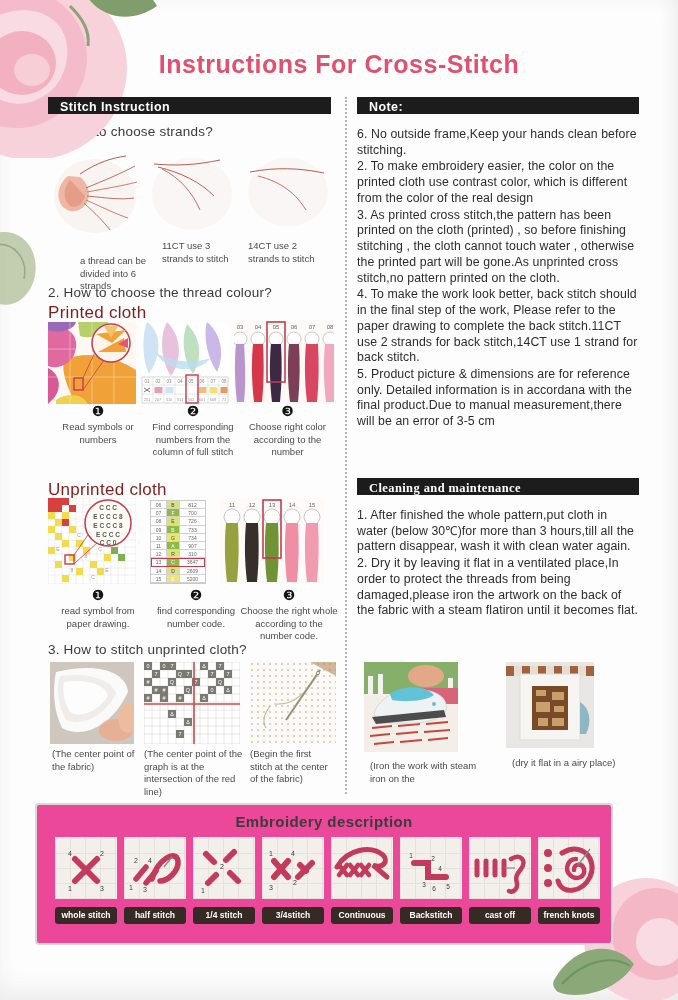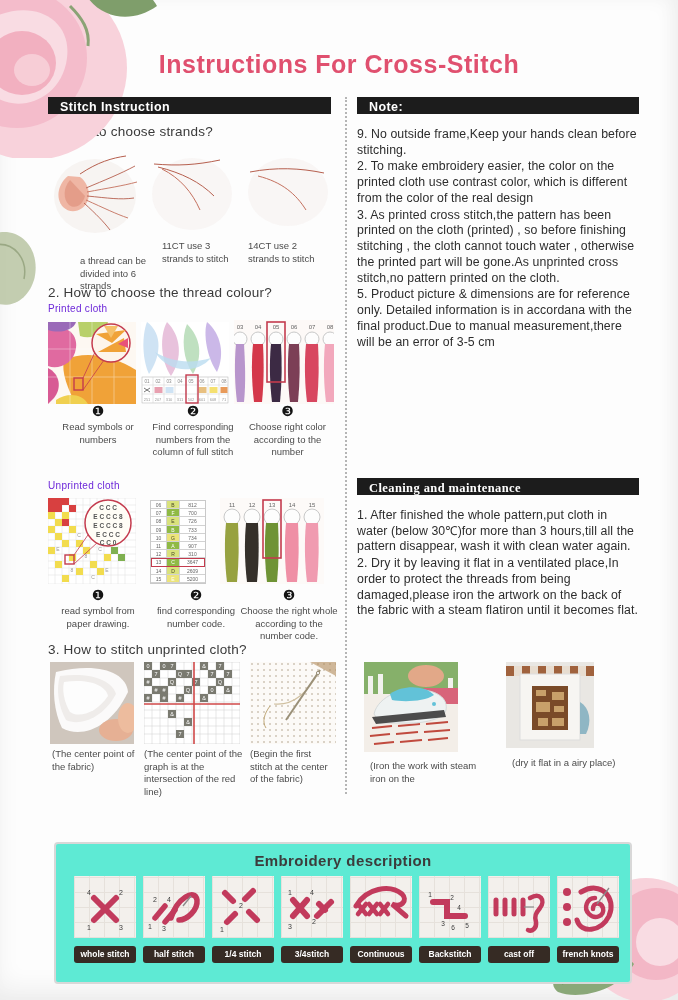--- a/index.html
+++ b/index.html
@@ -5,31 +5,31 @@
   html,body{margin:0;padding:0;background:#f2f1f0;}
   .sheet{position:relative;width:678px;height:1000px;margin:0 auto;background:#fdfdfd;
          font-family:"Liberation Sans",sans-serif;overflow:hidden;
          box-shadow:inset 0 -14px 22px rgba(0,0,0,.05), inset -8px 0 18px rgba(0,0,0,.03);}
   .abs{position:absolute;}
   .page-title{left:0;top:50px;width:678px;text-align:center;font-size:25px;font-weight:bold;
               letter-spacing:.5px;color:#e0506f;}
   .bar{height:17px;background:#1c1c1c;color:#fff;font-size:12.5px;font-weight:bold;
        letter-spacing:.4px;line-height:21px;padding-left:12px;box-sizing:border-box;}
   .sec-title{font-size:13.5px;color:#3a3a3a;letter-spacing:.2px;}
-  .pink-label{font-size:10px;color:#6d28d9;letter-spacing:.3px;}
+  .pink-label{font-size:17px;color:#7f1d1d;letter-spacing:.3px;}
   .cap{font-size:9.5px;color:#4b4b4b;line-height:1.32;}
   .cap-c{font-size:9.5px;color:#4b4b4b;line-height:1.32;text-align:center;}
   .step{display:flex;flex-direction:column;align-items:center;}
   .step .n{font-size:14px;color:#141414;line-height:14px;margin-bottom:3px;}
   .divider{border-left:2px dotted #b5b5b5;width:0;height:697px;}
   .para{font-size:12.3px;color:#2d2d2d;line-height:1.28;margin:0 0 1px 0;letter-spacing:.1px;}
   .imgrow{display:flex;align-items:flex-end;}
   
-  .ebox{left:54px;top:803px;width:578px;height:142px;background:#5eead4;border:2px solid #d8d8d8;
-        border-radius:4px;box-sizing:border-box;z-index:3;margin-top:39px;}
+  .ebox{left:35px;top:803px;width:578px;height:142px;background:#ec4899;border:2px solid #d8d8d8;
+        border-radius:4px;box-sizing:border-box;z-index:3;}
   .ebox-title{position:absolute;left:0;top:8px;width:100%;text-align:center;font-size:15px;
               font-weight:bold;color:#3c3c3c;letter-spacing:.4px;}
   .tiles{position:absolute;left:18px;top:32px;display:flex;gap:7px;}
   .etile{width:62px;height:62px;background:
           repeating-linear-gradient(0deg,#e6e1db 0 1px,transparent 1px 15px),
           repeating-linear-gradient(90deg,#e6e1db 0 1px,transparent 1px 15px),#f3f0ec;}
   .chips{position:absolute;left:18px;top:102px;display:flex;gap:7px;}
   .chip{width:62px;height:17px;background:#362b24;border-radius:3px;color:#fff;font-size:8.5px;
         font-weight:bold;text-align:center;line-height:17px;box-sizing:border-box;}
   
@@ -508,23 +508,24 @@
     </svg>
   </div>
 
   <div class="abs cap" style="left:52px;top:748px;width:86px;">(The center point of the fabric)</div>
   <div class="abs cap" style="left:250px;top:748px;width:80px;">(Begin the first stitch at the center of the fabric)</div>
   <div class="abs cap" style="left:144px;top:748px;width:100px;">(The center point of the graph is at the intersection of the red line)</div>
 
   <div class="abs bar" style="left:357px;top:97px;width:282px;">Note:</div>
 
   <div class="abs" style="left:357px;top:127px;width:283px;">
-    <p class="para">9.  No outside frame,Keep your hands clean before stitching.</p>
+    <p class="para">6.  No outside frame,Keep your hands clean before stitching.</p>
     <p class="para">2.  To make embroidery easier,  the color on the printed cloth use contrast color, which is different from the color of the real design</p>
     <p class="para">3.  As printed cross stitch,the pattern has been printed on the cloth (printed) , so before finishing stitching , the cloth cannot touch water , otherwise the printed part will be gone.As unprinted cross stitch,no pattern printed on the cloth.</p>
+    <p class="para">4.  To make the work look better, back stitch should in the final step of the work, Please refer to the paper drawing to complete the back stitch.11CT use 2 strands for back stitch,14CT use 1 strand for back stitch.</p>
     <p class="para">5.  Product picture &amp; dimensions are for reference only. Detailed information is in accordana with the final product.Due to manual measurement,there will be an error of 3-5 cm</p>
   </div>
 
   <div class="abs bar" style="left:357px;top:478px;width:282px;font-family:Liberation Serif, serif;">Cleaning and maintenance</div>
 
   <div class="abs" style="left:357px;top:508px;width:283px;">
     <p class="para">1.  After finished the whole pattern,put cloth in water (below 30℃)for more than 3 hours,till all the pattern disappear, wash it with clean water again.</p>
     <p class="para">2.  Dry it by leaving it flat in a ventilated place,In order to protect the threads from being damaged,please iron the artwork on the back of the fabric with a steam flatiron until it becomes flat.</p>
   </div>
 

